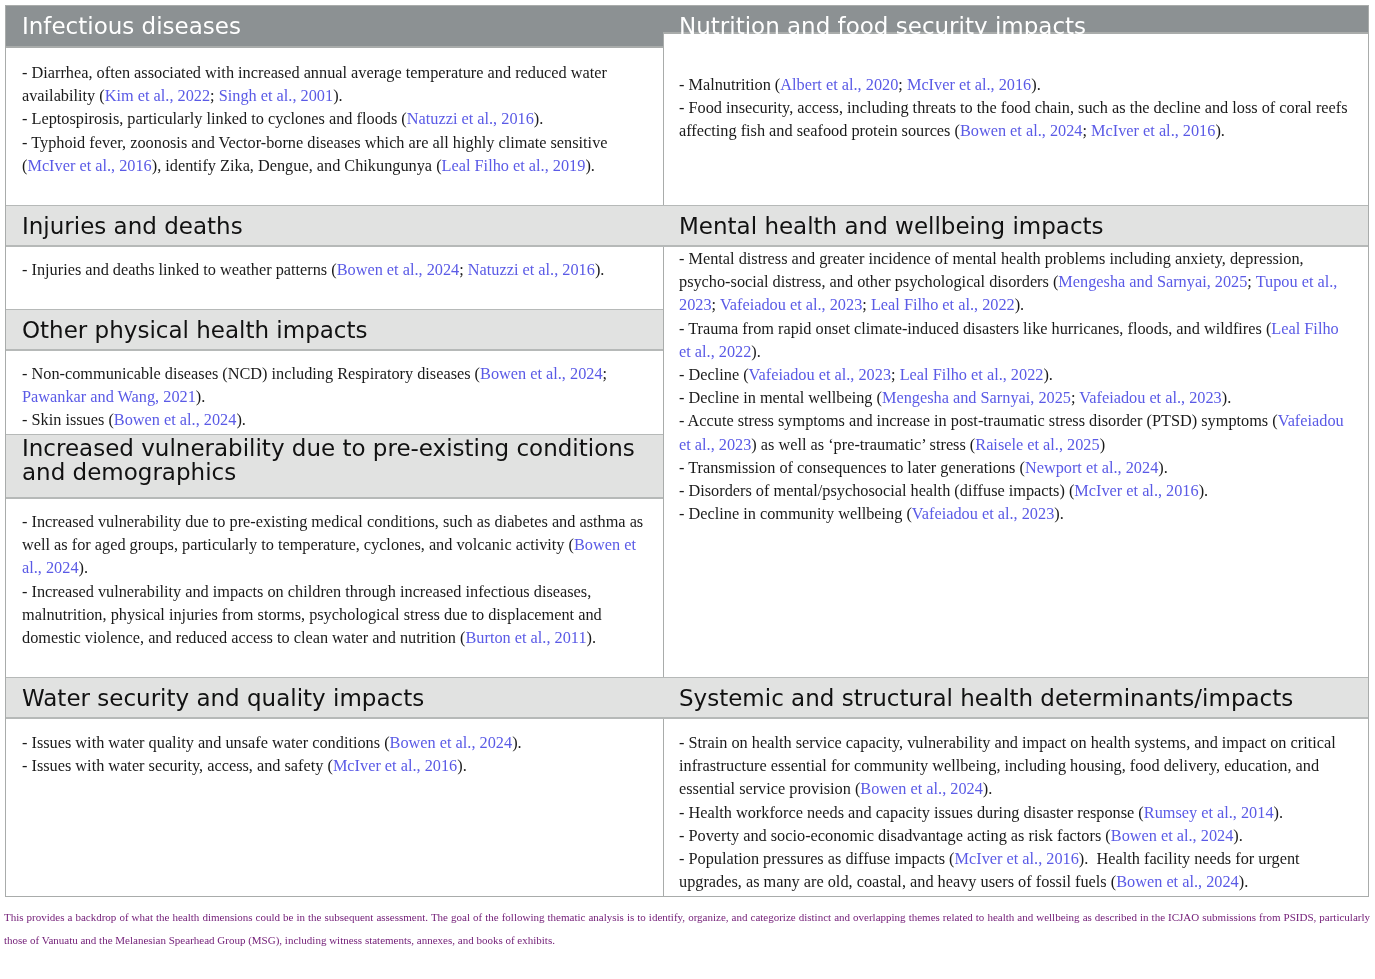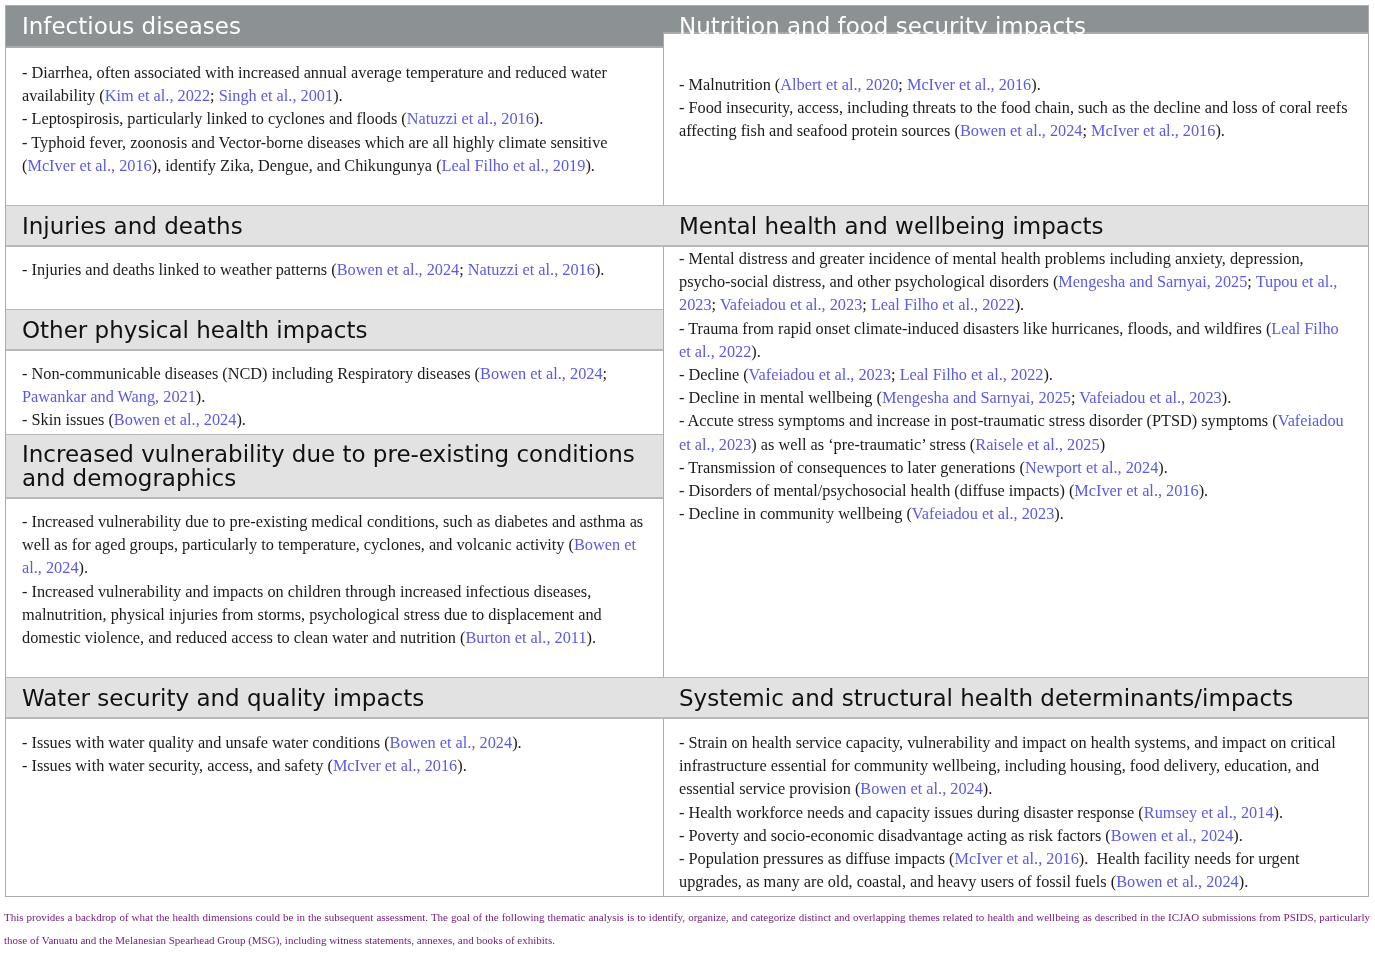--- a/index.html
+++ b/index.html
@@ -47,21 +47,21 @@
     <div class="body" style="top:241px;height:62px;padding-top:11px;">
         <p><span>- Injuries and deaths linked to weather patterns (</span><span class="cite">Bowen et al., 2024</span><span>; </span><span class="cite">Natuzzi et al., 2016</span><span>).</span></p>
       </div>
 
     <div class="hdr" style="top:303px;height:42px;">Other physical health impacts</div>
     <div class="body" style="top:345px;height:84px;padding-top:11px;">
         <p><span>- Non-communicable diseases (NCD) including Respiratory diseases (</span><span class="cite">Bowen et al., 2024</span><span>; </span><span class="cite">Pawankar and Wang, 2021</span><span>).</span></p>
         <p><span>- Skin issues (</span><span class="cite">Bowen et al., 2024</span><span>).</span></p>
       </div>
 
-    <div class="hdr" style="top:428px;height:65px;padding-top:7px;">Increased vulnerability due to pre-existing conditions and demographics</div>
+    <div class="hdr" style="top:428px;height:65px;padding-top:1px;">Increased vulnerability due to pre-existing conditions and demographics</div>
     <div class="body" style="top:493px;height:179px;padding-top:11px;">
         <p><span>- Increased vulnerability due to pre-existing medical conditions, such as diabetes and asthma as well as for aged groups, particularly to temperature, cyclones, and volcanic activity (</span><span class="cite">Bowen et al., 2024</span><span>).</span></p>
         <p><span>- Increased vulnerability and impacts on children through increased infectious diseases, malnutrition, physical injuries from storms, psychological stress due to displacement and domestic violence, and reduced access to clean water and nutrition (</span><span class="cite">Burton et al., 2011</span><span>).</span></p>
       </div>
 
     <div class="hdr" style="top:671px;height:42px;">Water security and quality impacts</div>
     <div class="body" style="top:713px;bottom:0;padding-top:12px;">
         <p><span>- Issues with water quality and unsafe water conditions (</span><span class="cite">Bowen et al., 2024</span><span>).</span></p>
         <p><span>- Issues with water security, access, and safety (</span><span class="cite">McIver et al., 2016</span><span>).</span></p>
       </div>

